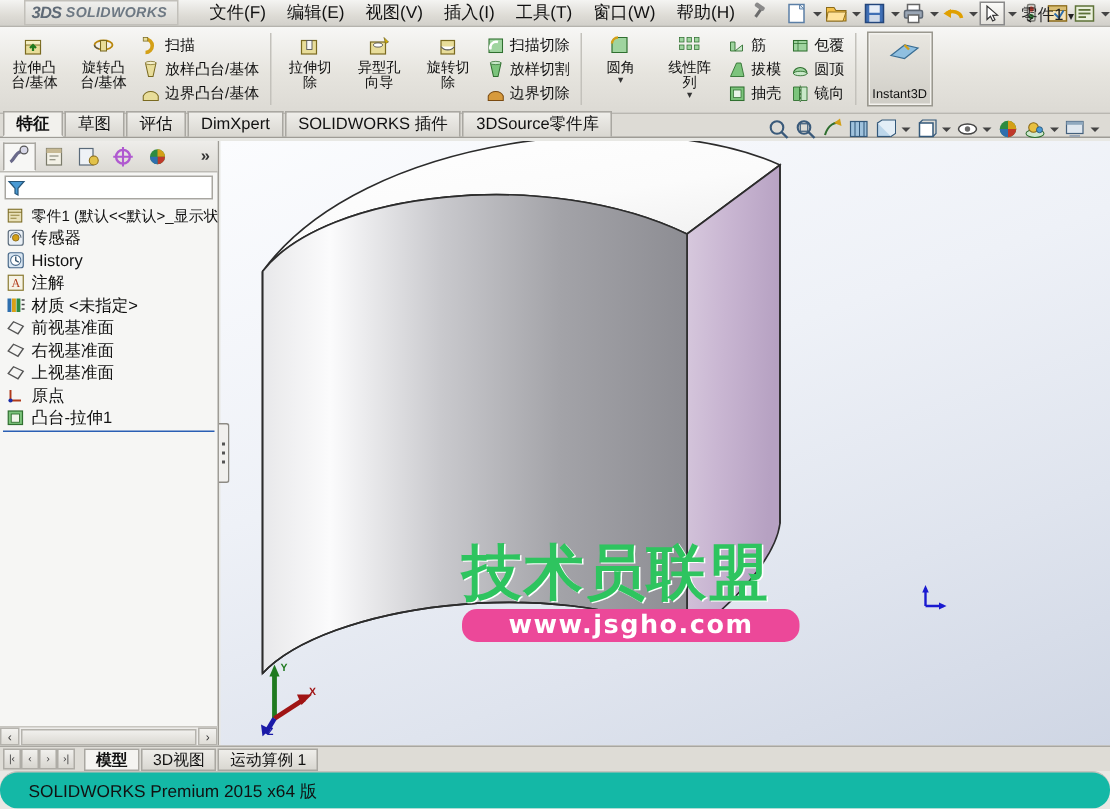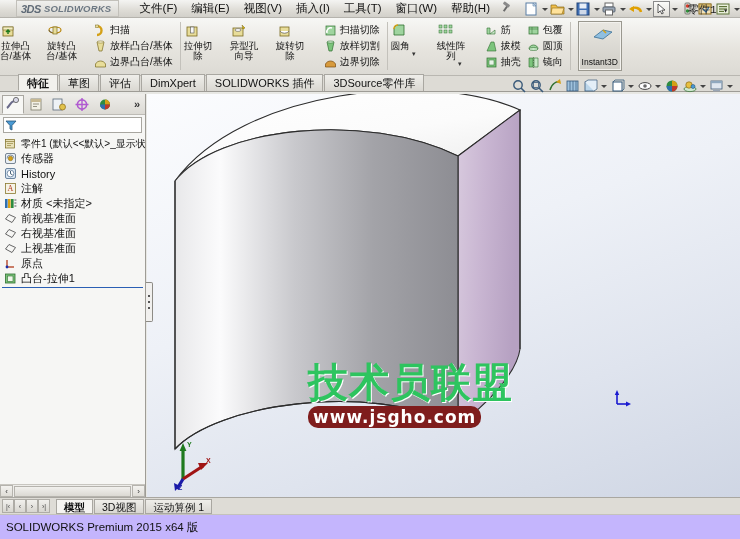--- a/index.html
+++ b/index.html
@@ -43,34 +43,34 @@
   }
   .qat{ display:flex; align-items:center; gap:1px; margin-left:6px; }
   .qbtn{ width:17px;height:16px; position:relative; display:inline-block; }
   .qarrow{ width:7px;height:16px; position:relative; }
   .qarrow::after{
     content:""; position:absolute; left:1px; top:7px;
     border-left:3px solid transparent; border-right:3px solid transparent;
     border-top:3px solid #444;
   }
   .docname{
-    position:absolute; right:12px; top:2px; font-size:11px; color:#222;font-family:Liberation Mono, monospace;
+    position:absolute; right:24px; top:2px; font-size:11px; color:#222;
   }
 
   
   .ribbon{
     position:absolute; left:0; top:18px; width:740px; height:58px;
     background:linear-gradient(#f7f7f5,#e6e4de 55%,#dcdad4);
     border-bottom:1px solid #b9b7b1;
     display:flex; align-items:flex-start; padding-top:2px;
   }
   .rgroup{ display:flex; align-items:flex-start; height:54px; }
   .rsep{ width:1px; height:48px; background:#c3c1bb; margin:2px 3px 0 3px; }
   .bigbtn{
-    width:46px; display:flex; flex-direction:column; align-items:flex-start;
+    width:46px; display:flex; flex-direction:column; align-items:center;
     padding-top:2px; cursor:default;
   }
   .bigbtn .lbl{ font-size:9.5px; line-height:10px; text-align:center; color:#111; margin-top:1px; white-space:pre-line;}
   .ico{ width:18px;height:18px; position:relative; display:block; }
   .smallcol{ display:flex; flex-direction:column; padding-top:2px; }
   .smallbtn{ display:flex; align-items:center; gap:3px; height:16px; padding:0 4px 0 2px; cursor:default;}
   .smallbtn .lbl{ font-size:10px; color:#111; white-space:nowrap;}
   .ico12{ width:13px;height:13px; position:relative; display:block;}
   .dropcaret{ font-size:7px; color:#333; line-height:6px; text-align:center; width:46px;}
   .i3d{
@@ -78,21 +78,21 @@
     border:1px solid #9a988f; background:linear-gradient(#e9e7e1,#cfcdc6);
     display:flex;flex-direction:column;align-items:center;justify-content:center;
     box-shadow:inset 0 0 0 1px #f3f2ee;
   }
   .i3d .lbl{ font-size:8.5px; color:#111; margin-top:14px;}
 
   
   .cmdtabs{
     position:absolute; left:0; top:76px; width:740px; height:16px;
     background:#dddbd5; border-bottom:1px solid #9e9c96;
-    display:flex; align-items:flex-end; padding-left:18px;
+    display:flex; align-items:flex-end; padding-left:2px;
   }
   .ctab{
     height:17px; padding:0 8px; font-size:11px; line-height:17px;
     background:linear-gradient(#efeeea,#d9d7d1);
     border:1px solid #a9a7a1; border-bottom:none; margin-right:1px;
     color:#111; cursor:default;
   }
   .ctab.active{ background:#f2f1ed; border-bottom:1px solid #f2f1ed; font-weight:bold;}
 
   
@@ -165,23 +165,23 @@
     position:absolute; left:308px; top:361px; width:280px; text-align:left;
     z-index:7; pointer-events:none;
   }
   .wm1{
     font-size:40px; font-weight:bold; color:#2ec45f; letter-spacing:1px;
     font-family:"DejaVu Sans","Liberation Sans",sans-serif;
     line-height:42px;
     text-shadow:1px 1px 0 #ffffff;
   }
   .wm2{
-    display:inline-block; margin-top:3px; background:#7f1d1d; color:#fff;
+    display:inline-block; margin-top:3px; background:#ec4899; color:#fff;
     font-size:17px; font-weight:bold; letter-spacing:1px;
-    padding:1px 5px; border-radius:10px;
+    padding:1px 31px; border-radius:10px;
     font-family:"DejaVu Sans","Liberation Sans",sans-serif;
   }
 
   
   .docbar{
     position:absolute; left:0; top:497px; width:740px; height:17px;
     background:#dedcd6; border-top:1px solid #a9a7a1;
     display:flex; align-items:center; padding-left:2px;
   }
   .navarrows{ display:flex; gap:0; margin-right:6px;}
@@ -190,22 +190,22 @@
     border:1px solid #aeaca6; font-size:7px; text-align:center; line-height:13px; color:#444;
   }
   .dtab{
     height:15px; padding:0 7px; font-size:10.5px; line-height:15px;
     background:linear-gradient(#efeeea,#d9d7d1); border:1px solid #a9a7a1;
     margin-right:1px; color:#111; cursor:default;
   }
   .dtab.active{ background:#f5f4f1; font-weight:bold;}
   .statusbar{
     position:absolute; left:0; top:514px; width:740px; height:25px;
-    background:#c4b5fd; border-top:1px solid #c4c2bc;
-    display:flex; align-items:center; padding-left:6px;
+    background:#14b8a6; border-top:1px solid #c4c2bc;
+    display:flex; align-items:center; padding-left:19px;border-radius:12px;
   }
   .statusbar .txt{ font-size:11.5px; color:#111; }
 </style>
 </head>
 <body>
 
 <div id="app">
 
   <div class="titlebar">
     <div class="brand">

